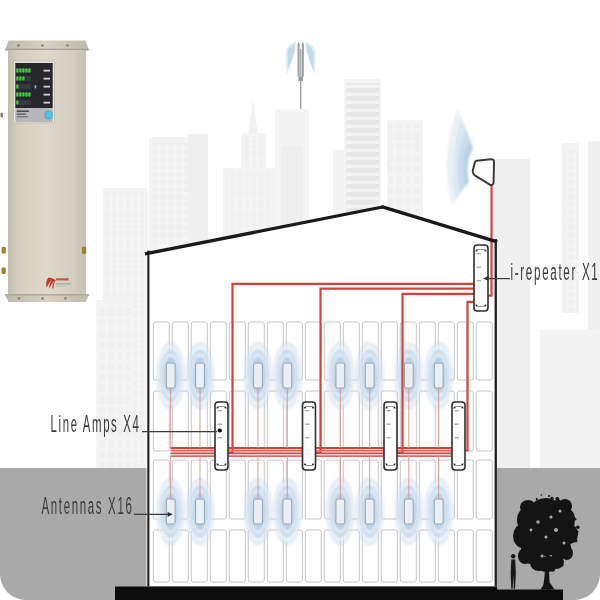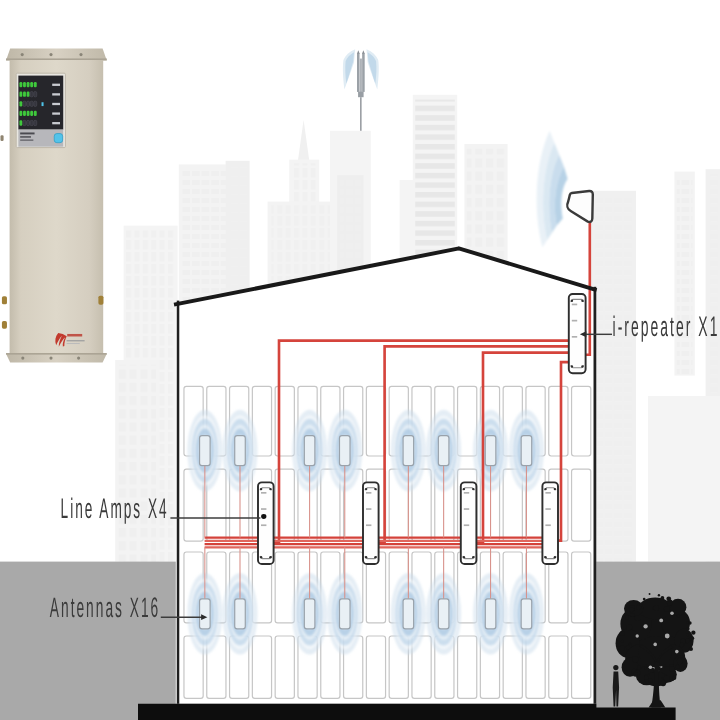--- a/index.html
+++ b/index.html
@@ -1,17 +1,17 @@
 <!DOCTYPE html>
 <html><head>
 <meta charset="utf-8">
 <style>
   html,body { margin:0; padding:0; background:#ffffff; }
   #stage { position:relative; width:600px; height:600px; overflow:hidden; background:#ffffff;
-           font-family:"Liberation Sans", sans-serif; }
+           font-family:"Liberation Sans", sans-serif;border-radius:26px; }
 </style>
 </head>
 <body>
 <div id="stage">
 <svg width="600" height="600" viewBox="0 0 600 600" xmlns="http://www.w3.org/2000/svg">
 
 <defs>
 <pattern id="winH" width="8" height="7.5" patternUnits="userSpaceOnUse">
   <rect x="0" y="0" width="6.4" height="4.2" fill="#efefef"></rect>
 </pattern>

